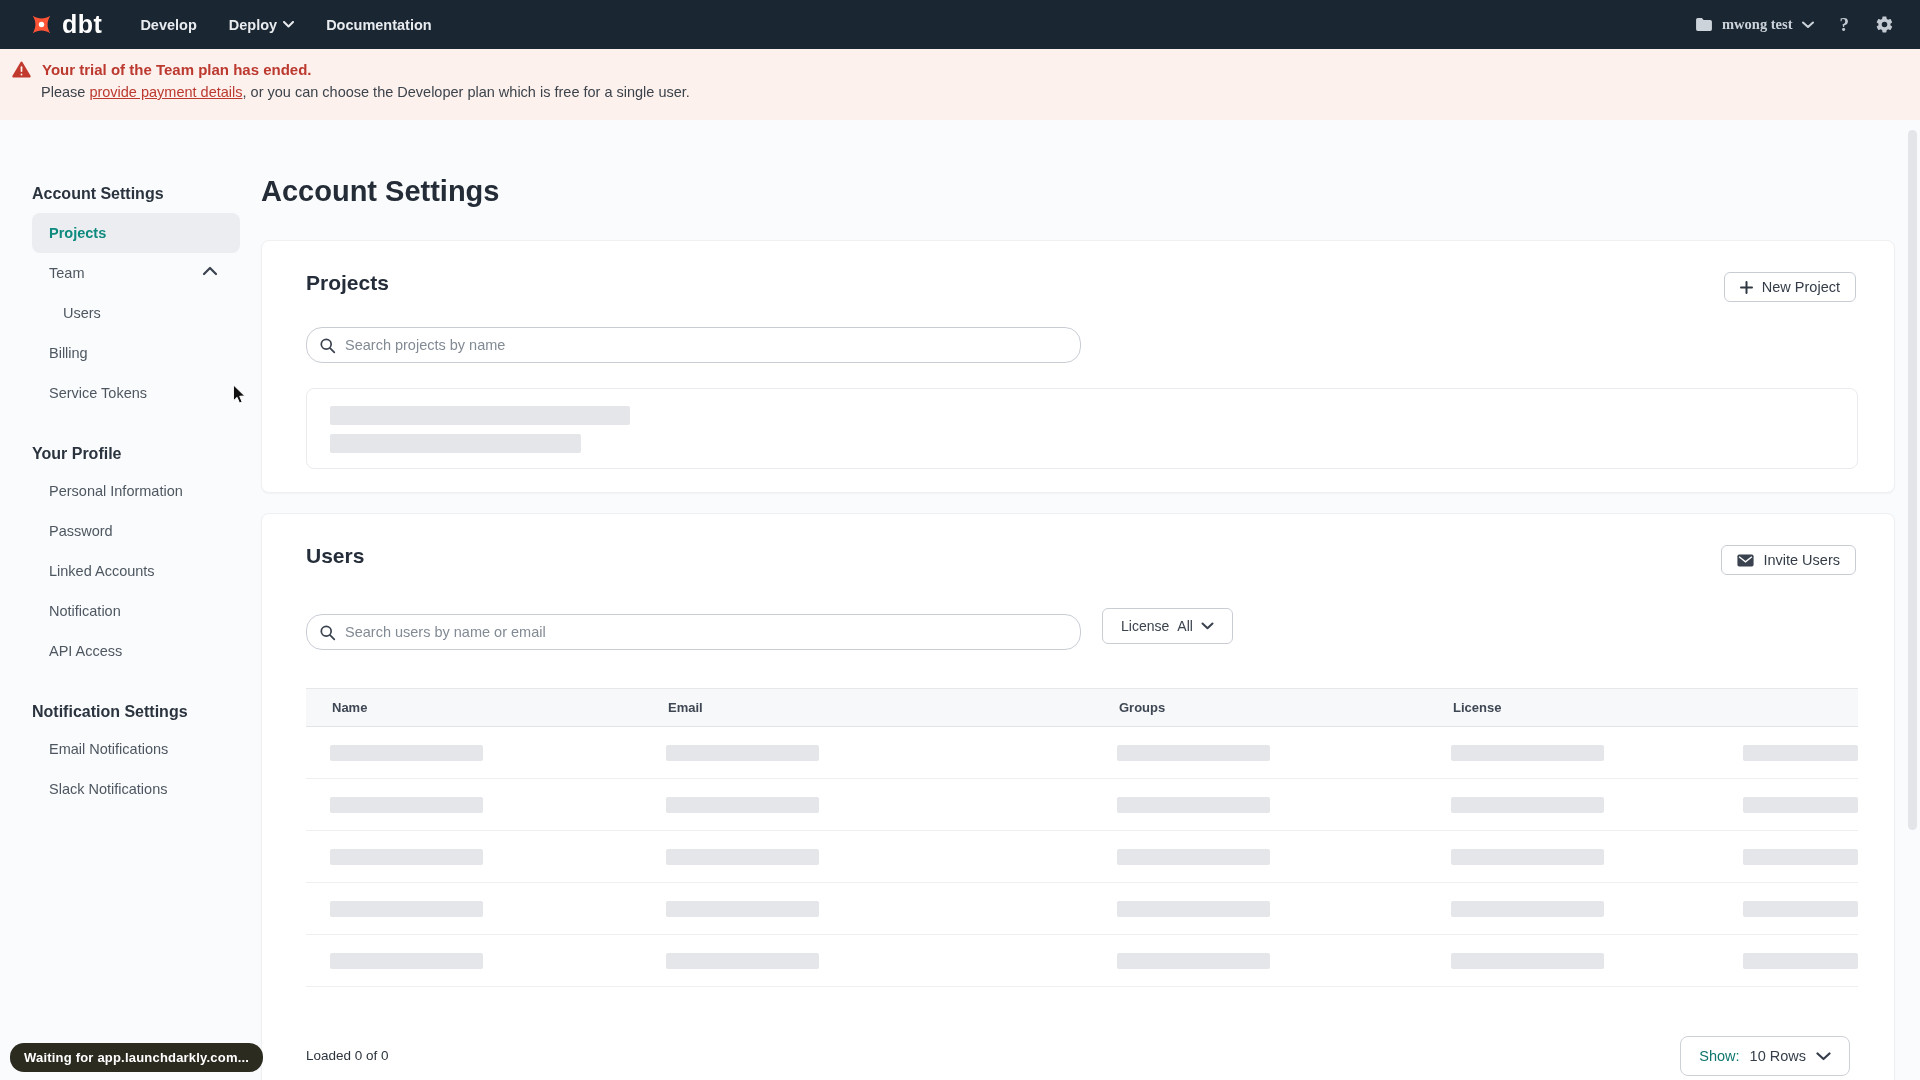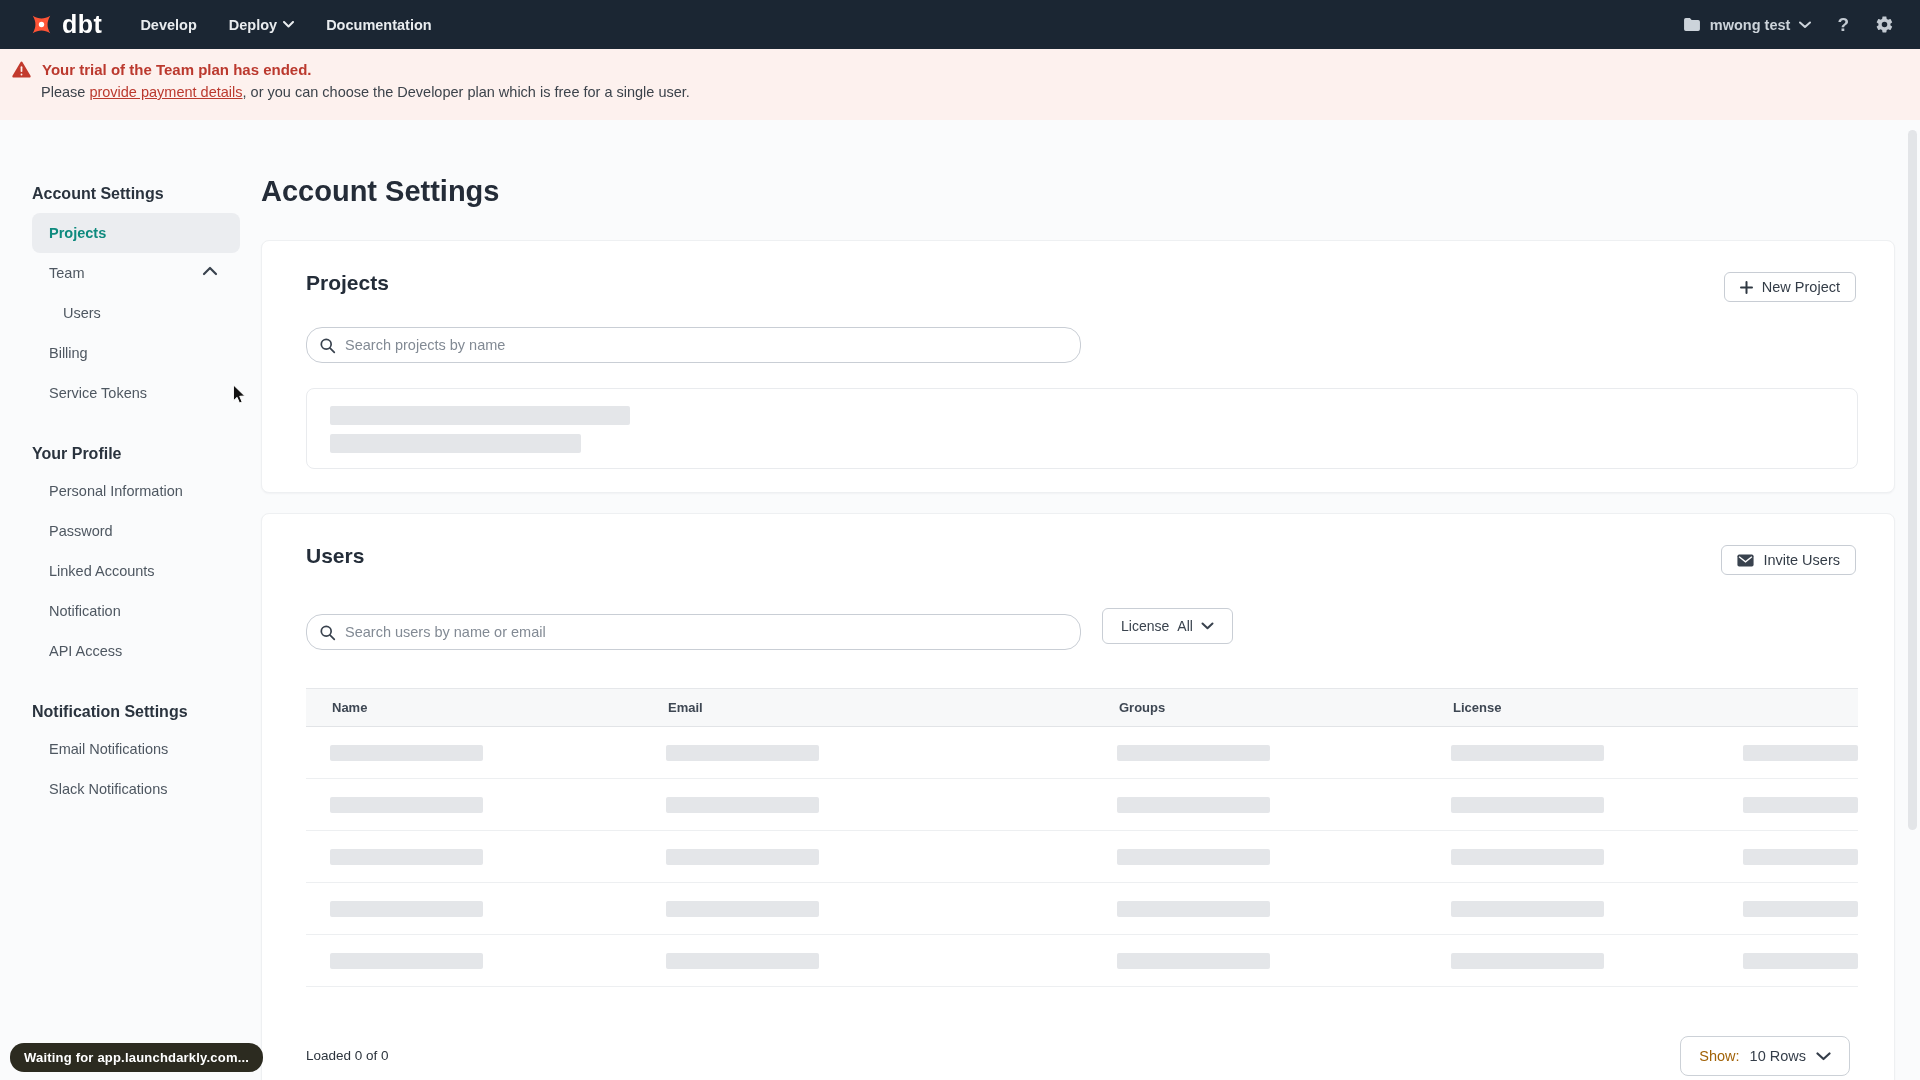--- a/index.html
+++ b/index.html
@@ -11,21 +11,21 @@
 
   
   .topnav {
     position:absolute; top:0; left:0; width:1920px; height:49px;
     background:#1b2633; display:flex; align-items:center;
   }
   .logo { display:flex; align-items:center; margin-left:28px; cursor:pointer; }
   .logo-word { color:#ffffff; font-weight:700; font-size:25px; letter-spacing:.5px; margin-left:7px; }
   .nav-items { display:flex; align-items:center; margin-left:38px; gap:32px; }
   .nav-item { color:#e9ecef; font-size:14.5px; font-weight:700; display:flex; align-items:center; gap:6px; cursor:pointer; }
-  .nav-right { margin-left:auto; display:flex; align-items:center; margin-right:26px; gap:26px; }
+  .nav-right { margin-left:auto; display:flex; align-items:center; margin-right:26px; gap:26px;font-family:Liberation Serif, serif; }
   .acct { display:flex; align-items:center; gap:9px; color:#ccd3da; font-size:14.5px; font-weight:700; cursor:pointer; }
   .help-glyph { color:#c3cad2; font-size:19px; font-weight:700; cursor:pointer; }
   .gear { cursor:pointer; display:flex; }
 
   
   .banner {
     position:absolute; top:49px; left:0; width:1920px; height:71px;
     background:#fdf1ee; padding:12px 0 0 12px;
   }
   .banner-row1 { display:flex; align-items:center; }
@@ -103,21 +103,21 @@
   }
   .t-row .bar { background:#e4e6e9; border-radius:2px; height:16px; width:153px; margin-left:24px; }
   .t-row .bar.last { width:115px; margin-left:21px; }
 
   .card-footer-left { position:absolute; left:44px; top:534px; font-size:13.5px; color:#2c343d; }
   .show-btn {
     position:absolute; right:44px; top:522px; height:40px; border:1px solid #ccd1d7;
     border-radius:8px; background:#fff; display:inline-flex; align-items:center; gap:10px;
     padding:0 18px; font-size:14.5px; cursor:pointer; font-family:inherit;
   }
-  .show-label { color:#a16207; }
+  .show-label { color:#0f766e; }
   .show-value { color:#343d49; }
 
   
   .status-bubble {
     position:absolute; left:10px; top:1043px; height:29px; border-radius:14px;
     background:#2c2b20; color:#fff; font-size:13px; font-weight:700;
     display:inline-flex; align-items:center; padding:0 14px; letter-spacing:.2px;
   }
   .scroll-thumb {
     position:absolute; right:3px; top:130px; width:9px; height:700px;

